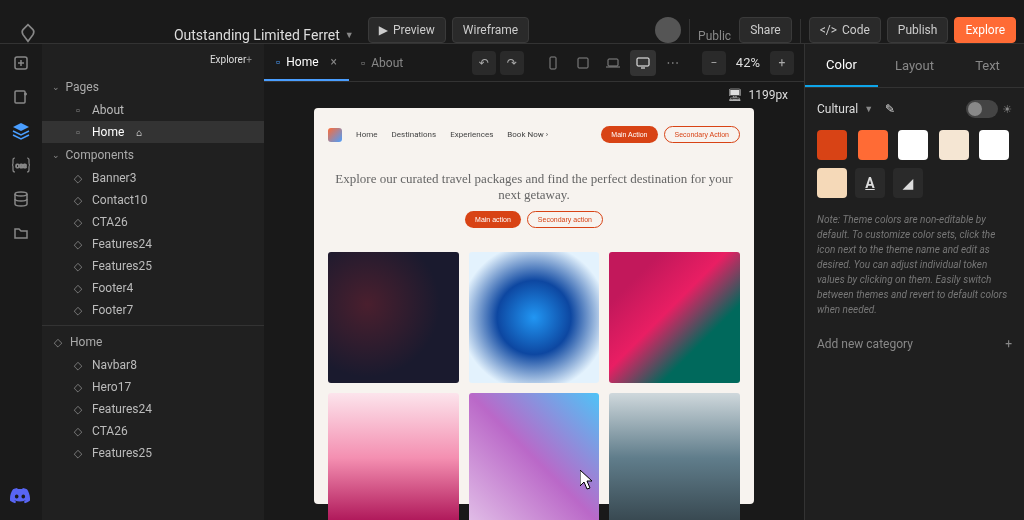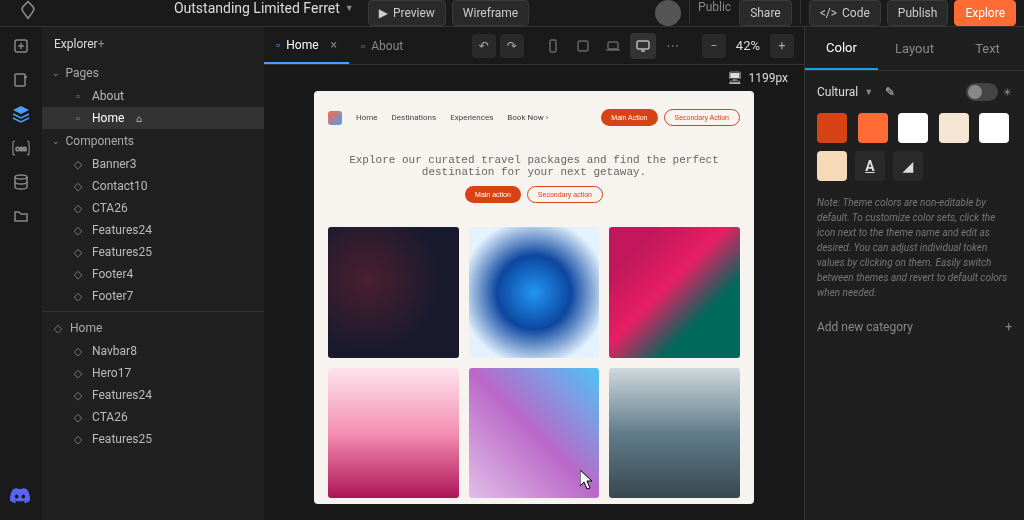--- a/index.html
+++ b/index.html
@@ -1,24 +1,24 @@
 <!DOCTYPE html>
 <html><head>
 <meta charset="utf-8">
 <style>
 *{margin:0;padding:0;box-sizing:border-box;font-family:-apple-system,BlinkMacSystemFont,"Segoe UI",Roboto,sans-serif}
 body{background:#1a1a1a;color:#ccc;width:1024px;height:520px;overflow:hidden;font-size:13px}
 .app{display:flex;flex-direction:column;height:100%}
-.topbar{display:flex;align-items:flex-start;height:27px;background:#1a1a1a;border-bottom:1px solid #333;padding:0 8px}
+.topbar{display:flex;align-items:flex-end;height:44px;background:#1a1a1a;border-bottom:1px solid #333;padding:0 8px}
 .left-rail{width:42px;background:#1a1a1a;display:flex;flex-direction:column;align-items:center;padding-top:8px;gap:12px}
 .rail-icon{width:22px;height:22px;display:flex;align-items:center;justify-content:center;cursor:pointer;color:#888}
 .rail-icon.active{color:#4a9eff}
 .main{display:flex;flex:1;overflow:hidden}
 .explorer{width:222px;background:#202020;display:flex;flex-direction:column;overflow:hidden}
-.explorer-header{display:flex;align-items:center;justify-content:flex-start;padding:10px 12px;font-size:12px;color:#ddd}
+.explorer-header{display:flex;align-items:center;justify-content:flex-end;padding:10px 12px;font-size:10px;color:#ddd}
 .explorer-body{flex:1;overflow-y:auto;font-size:12px}
 .section-head{display:flex;align-items:center;gap:6px;padding:5px 10px;color:#aaa;cursor:pointer}
 .tree-item{display:flex;align-items:center;gap:8px;padding:4px 10px 4px 30px;color:#bbb;cursor:pointer}
 .tree-item.selected{background:#333;color:#fff}
 .tree-item.sub{padding-left:30px}
 .tree-icon{width:12px;height:12px;display:inline-flex;align-items:center;justify-content:center;font-size:11px;color:#888}
 .center{flex:1;display:flex;flex-direction:column;background:#191919}
 .tabs-row{display:flex;align-items:center;height:38px;background:#1a1a1a;border-bottom:1px solid #333}
 .tab{display:flex;align-items:center;gap:6px;padding:0 12px;height:100%;color:#888;cursor:pointer;font-size:12px}
 .tab.active{color:#fff;border-bottom:2px solid #4a9eff}
@@ -29,21 +29,21 @@
 .preview-page{width:440px;background:#f7f3ef;border-radius:4px;padding:18px 14px;font-family:Georgia,serif;color:#222}
 .preview-nav{display:flex;align-items:center;gap:14px;font-size:8px;margin-bottom:28px}
 .preview-logo{width:14px;height:14px;background:linear-gradient(135deg,#ff6b35,#4a9eff);border-radius:3px}
 .preview-nav a{color:#444;text-decoration:none}
 .preview-nav-actions{margin-left:auto;display:flex;gap:6px}
 .btn-pill{padding:4px 10px;border-radius:12px;font-size:7px;font-family:sans-serif;cursor:pointer;white-space:nowrap}
 .btn-primary{background:#d84315;color:#fff;border:none}
 .btn-secondary{background:transparent;border:1px solid #d84315;color:#d84315}
 .preview-hero{text-align:center;margin-bottom:24px}
 .preview-hero h1{font-size:18px;font-weight:700;margin-bottom:10px;color:#1a1a1a}
-.preview-hero p{font-size:11px;color:#666;margin-bottom:8px;font-family:Liberation Mono, monospace}
+.preview-hero p{font-size:13px;color:#666;margin-bottom:8px;font-family:Liberation Serif, serif}
 .preview-gallery{display:grid;grid-template-columns:repeat(3,1fr);gap:10px}
 .gallery-item{aspect-ratio:1;border-radius:3px}
 .g1{background:radial-gradient(circle at 30% 40%,#4a1f2e,#1a1a2e 60%),linear-gradient(#8b2635,#1a1a2e)}
 .g2{background:radial-gradient(circle at 50% 50%,#2196f3,#0d47a1 40%,#e3f2fd 80%)}
 .g3{background:linear-gradient(135deg,#c2185b 20%,#e91e63,#00695c 70%)}
 .g4{background:linear-gradient(180deg,#fce4ec,#f48fb1,#ad1457)}
 .g5{background:linear-gradient(45deg,#e1bee7,#ba68c8,#4fc3f7)}
 .g6{background:linear-gradient(180deg,#cfd8dc,#607d8b,#37474f)}
 .right-panel{width:220px;background:#1f1f1f;border-left:1px solid #333;display:flex;flex-direction:column}
 .rp-tabs{display:flex;height:44px;border-bottom:1px solid #333}

